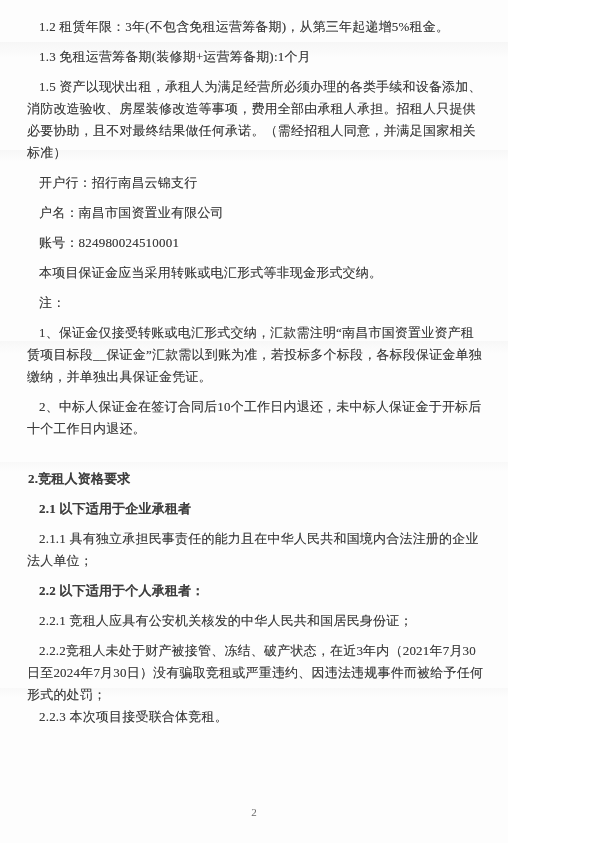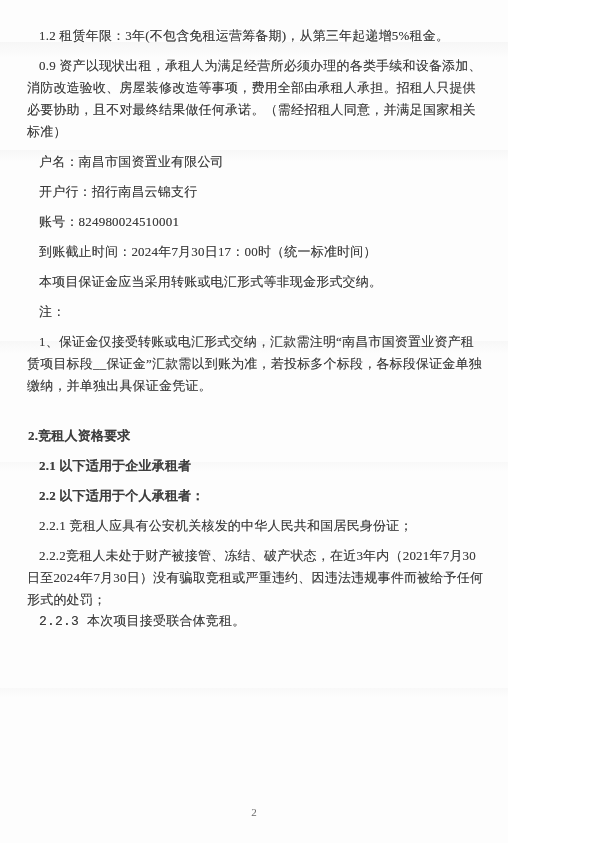--- a/index.html
+++ b/index.html
@@ -6,21 +6,21 @@
     margin: 0;
     padding: 0;
     background: #ffffff;
   }
   .page {
     position: relative;
     width: 508px;
     height: 843px;
     margin: 0;
     box-sizing: border-box;
-    padding: 25px 22px 0 27px;
+    padding: 16px 22px 0 27px;
     overflow: hidden;
     color: #3e3e3e;
     font-family: "Liberation Serif", "DejaVu Serif", serif;
     font-size: 13px;
     letter-spacing: 0.2px;
     
     background:
       linear-gradient(180deg, rgba(140,140,140,0.06), rgba(140,140,140,0)) 0 42px / 100% 16px no-repeat,
       linear-gradient(180deg, rgba(140,140,140,0.05), rgba(140,140,140,0)) 0 150px / 100% 12px no-repeat,
       linear-gradient(180deg, rgba(140,140,140,0.05), rgba(140,140,140,0)) 0 341px / 100% 12px no-repeat,
@@ -37,48 +37,49 @@
   }
   .para.bold {
     font-weight: bold;
   }
   .para.heading {
     text-indent: 1px;
     margin-top: 28px;
   }
   .para.tight {
     margin-top: -8px;
-    font-family: Liberation Mono, monospace;
   }
   .page-number {
     position: absolute;
     left: 0;
     right: 0;
     top: 806px;
     text-align: center;
     font-size: 11px;
     letter-spacing: 0;
     color: #6a6a6a;
   }
 </style>
 </head>
 <body>
 
 <div class="page">
   <div>
       <div class="para">1.2 租赁年限：3年(不包含免租运营筹备期)，从第三年起递增5%租金。</div>
-      <div class="para">0.9 资产以现状出租，承租人为满足经营所必须办理的各类手续和设备添加、消防改造验收、房屋装修改造等事项，费用全部由承租人承担。招租人只提供必要协助，且不对最终结果做任何承诺。（需经招租人同意，并满足国家相关标准）</div>
+      <div class="para">1.3 免租运营筹备期(装修期+运营筹备期):1个月</div>
+      <div class="para">1.5 资产以现状出租，承租人为满足经营所必须办理的各类手续和设备添加、消防改造验收、房屋装修改造等事项，费用全部由承租人承担。招租人只提供必要协助，且不对最终结果做任何承诺。（需经招租人同意，并满足国家相关标准）</div>
+      <div class="para">开户行：招行南昌云锦支行</div>
       <div class="para">户名：南昌市国资置业有限公司</div>
-      <div class="para">开户行：招行南昌云锦支行</div>
       <div class="para">账号：824980024510001</div>
-      <div class="para">到账截止时间：2024年7月30日17：00时（统一标准时间）</div>
       <div class="para">本项目保证金应当采用转账或电汇形式等非现金形式交纳。</div>
       <div class="para">注：</div>
       <div class="para">1、保证金仅接受转账或电汇形式交纳，汇款需注明“南昌市国资置业资产租赁项目标段__保证金”汇款需以到账为准，若投标多个标段，各标段保证金单独缴纳，并单独出具保证金凭证。</div>
+      <div class="para">2、中标人保证金在签订合同后10个工作日内退还，未中标人保证金于开标后十个工作日内退还。</div>
       <div class="para bold heading">2.竞租人资格要求</div>
       <div class="para bold">2.1 以下适用于企业承租者</div>
+      <div class="para">2.1.1 具有独立承担民事责任的能力且在中华人民共和国境内合法注册的企业法人单位；</div>
       <div class="para bold">2.2 以下适用于个人承租者：</div>
       <div class="para">2.2.1 竞租人应具有公安机关核发的中华人民共和国居民身份证；</div>
       <div class="para">2.2.2竞租人未处于财产被接管、冻结、破产状态，在近3年内（2021年7月30日至2024年7月30日）没有骗取竞租或严重违约、因违法违规事件而被给予任何形式的处罚；</div>
       <div class="para tight">2.2.3 本次项目接受联合体竞租。</div>
     </div>
   <div class="page-number">2</div>
 </div>
 
 </body></html>

